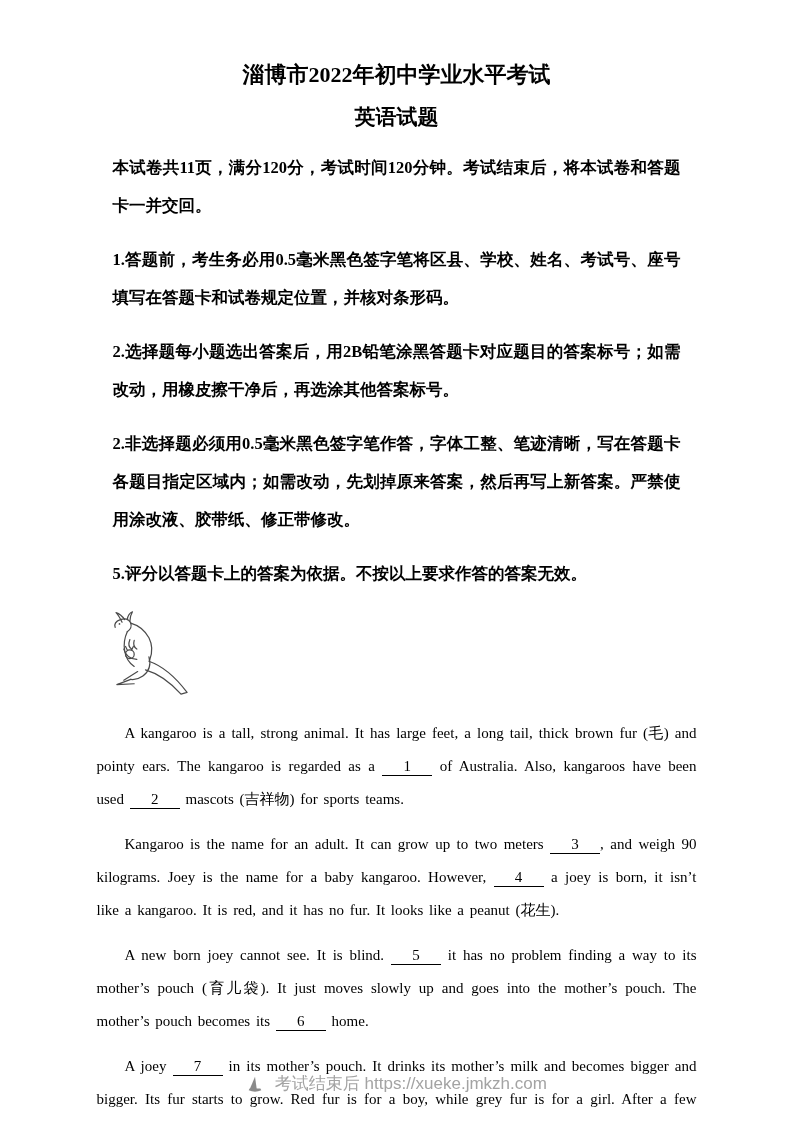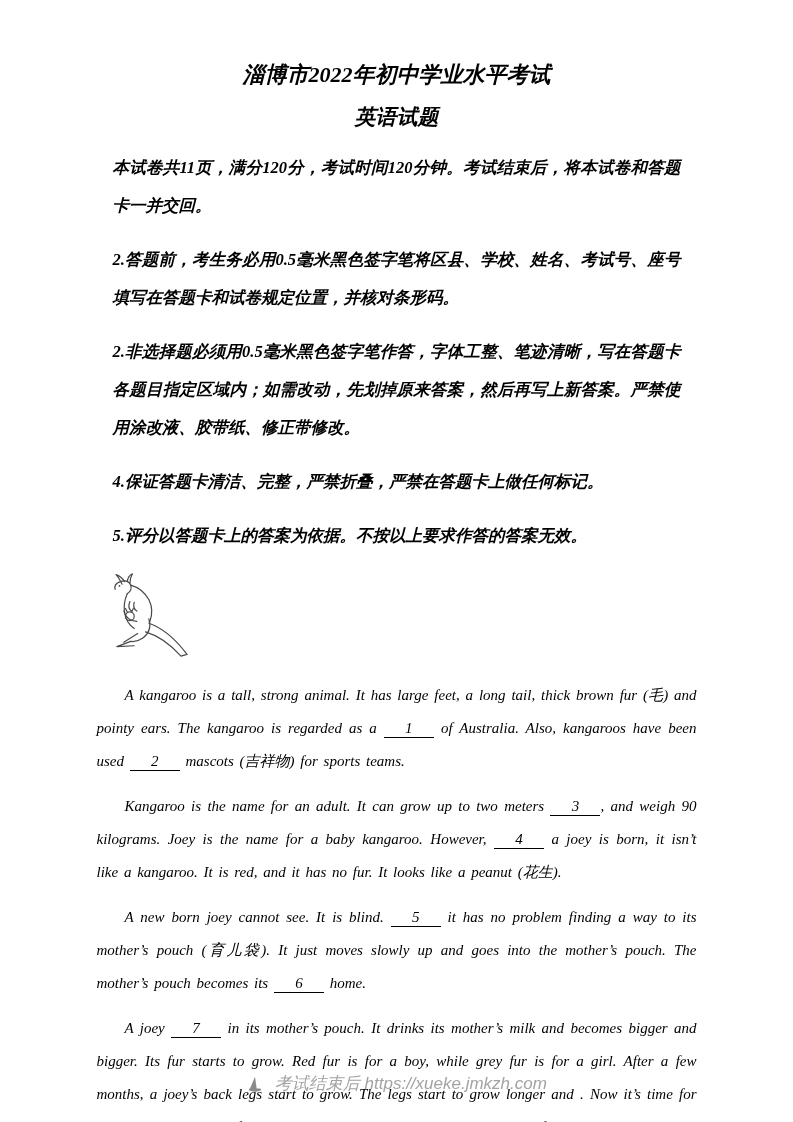--- a/index.html
+++ b/index.html
@@ -7,21 +7,20 @@
     position: relative;
     width: 736px;
     height: 1122px;
     margin: 0 auto;
     background: #ffffff;
     box-sizing: border-box;
     padding: 50px 68px 0 68px;
     font-family: "Liberation Serif", "DejaVu Serif", serif;
     color: #000;
     overflow: hidden;
-    font-style: italic;
   }
   .title {
     text-align: center;
     font-size: 22px;
     font-weight: bold;
     line-height: 34px;
     margin: 8px 0 6px 0;
   }
   .subtitle {
     text-align: center;
@@ -78,23 +77,23 @@
 </head>
 <body>
 
 <div class="page">
 
   <h1 class="title">淄博市2022年初中学业水平考试</h1>
   <h2 class="subtitle">英语试题</h2>
 
   <div>
     <p class="cn">本试卷共11页，满分120分，考试时间120分钟。考试结束后，将本试卷和答题卡一并交回。</p>
-    <p class="cn">2.答题前，考生务必用0.5毫米黑色签字笔将区县、学校、姓名、考试号、座号填写在答题卡和试卷规定位置，并核对条形码。</p>
+    <p class="cn">1.答题前，考生务必用0.5毫米黑色签字笔将区县、学校、姓名、考试号、座号填写在答题卡和试卷规定位置，并核对条形码。</p>
+    <p class="cn">2.选择题每小题选出答案后，用2B铅笔涂黑答题卡对应题目的答案标号；如需改动，用橡皮擦干净后，再选涂其他答案标号。</p>
     <p class="cn">2.非选择题必须用0.5毫米黑色签字笔作答，字体工整、笔迹清晰，写在答题卡各题目指定区域内；如需改动，先划掉原来答案，然后再写上新答案。严禁使用涂改液、胶带纸、修正带修改。</p>
-    <p class="cn">4.保证答题卡清洁、完整，严禁折叠，严禁在答题卡上做任何标记。</p>
     <p class="cn">5.评分以答题卡上的答案为依据。不按以上要求作答的答案无效。</p>
   </div>
 
 
   <div class="figure-wrap">
     <svg width="104" height="94" viewBox="0 0 120 104">
       <g fill="none" stroke="#4a4a4a" stroke-width="1.4" stroke-linecap="round" stroke-linejoin="round">
 
         <path d="M22,13 Q18,5 15,2 Q21,4 25,10"></path>
         <path d="M28,10 Q29,3 34,1 Q31,6 31,12"></path>

